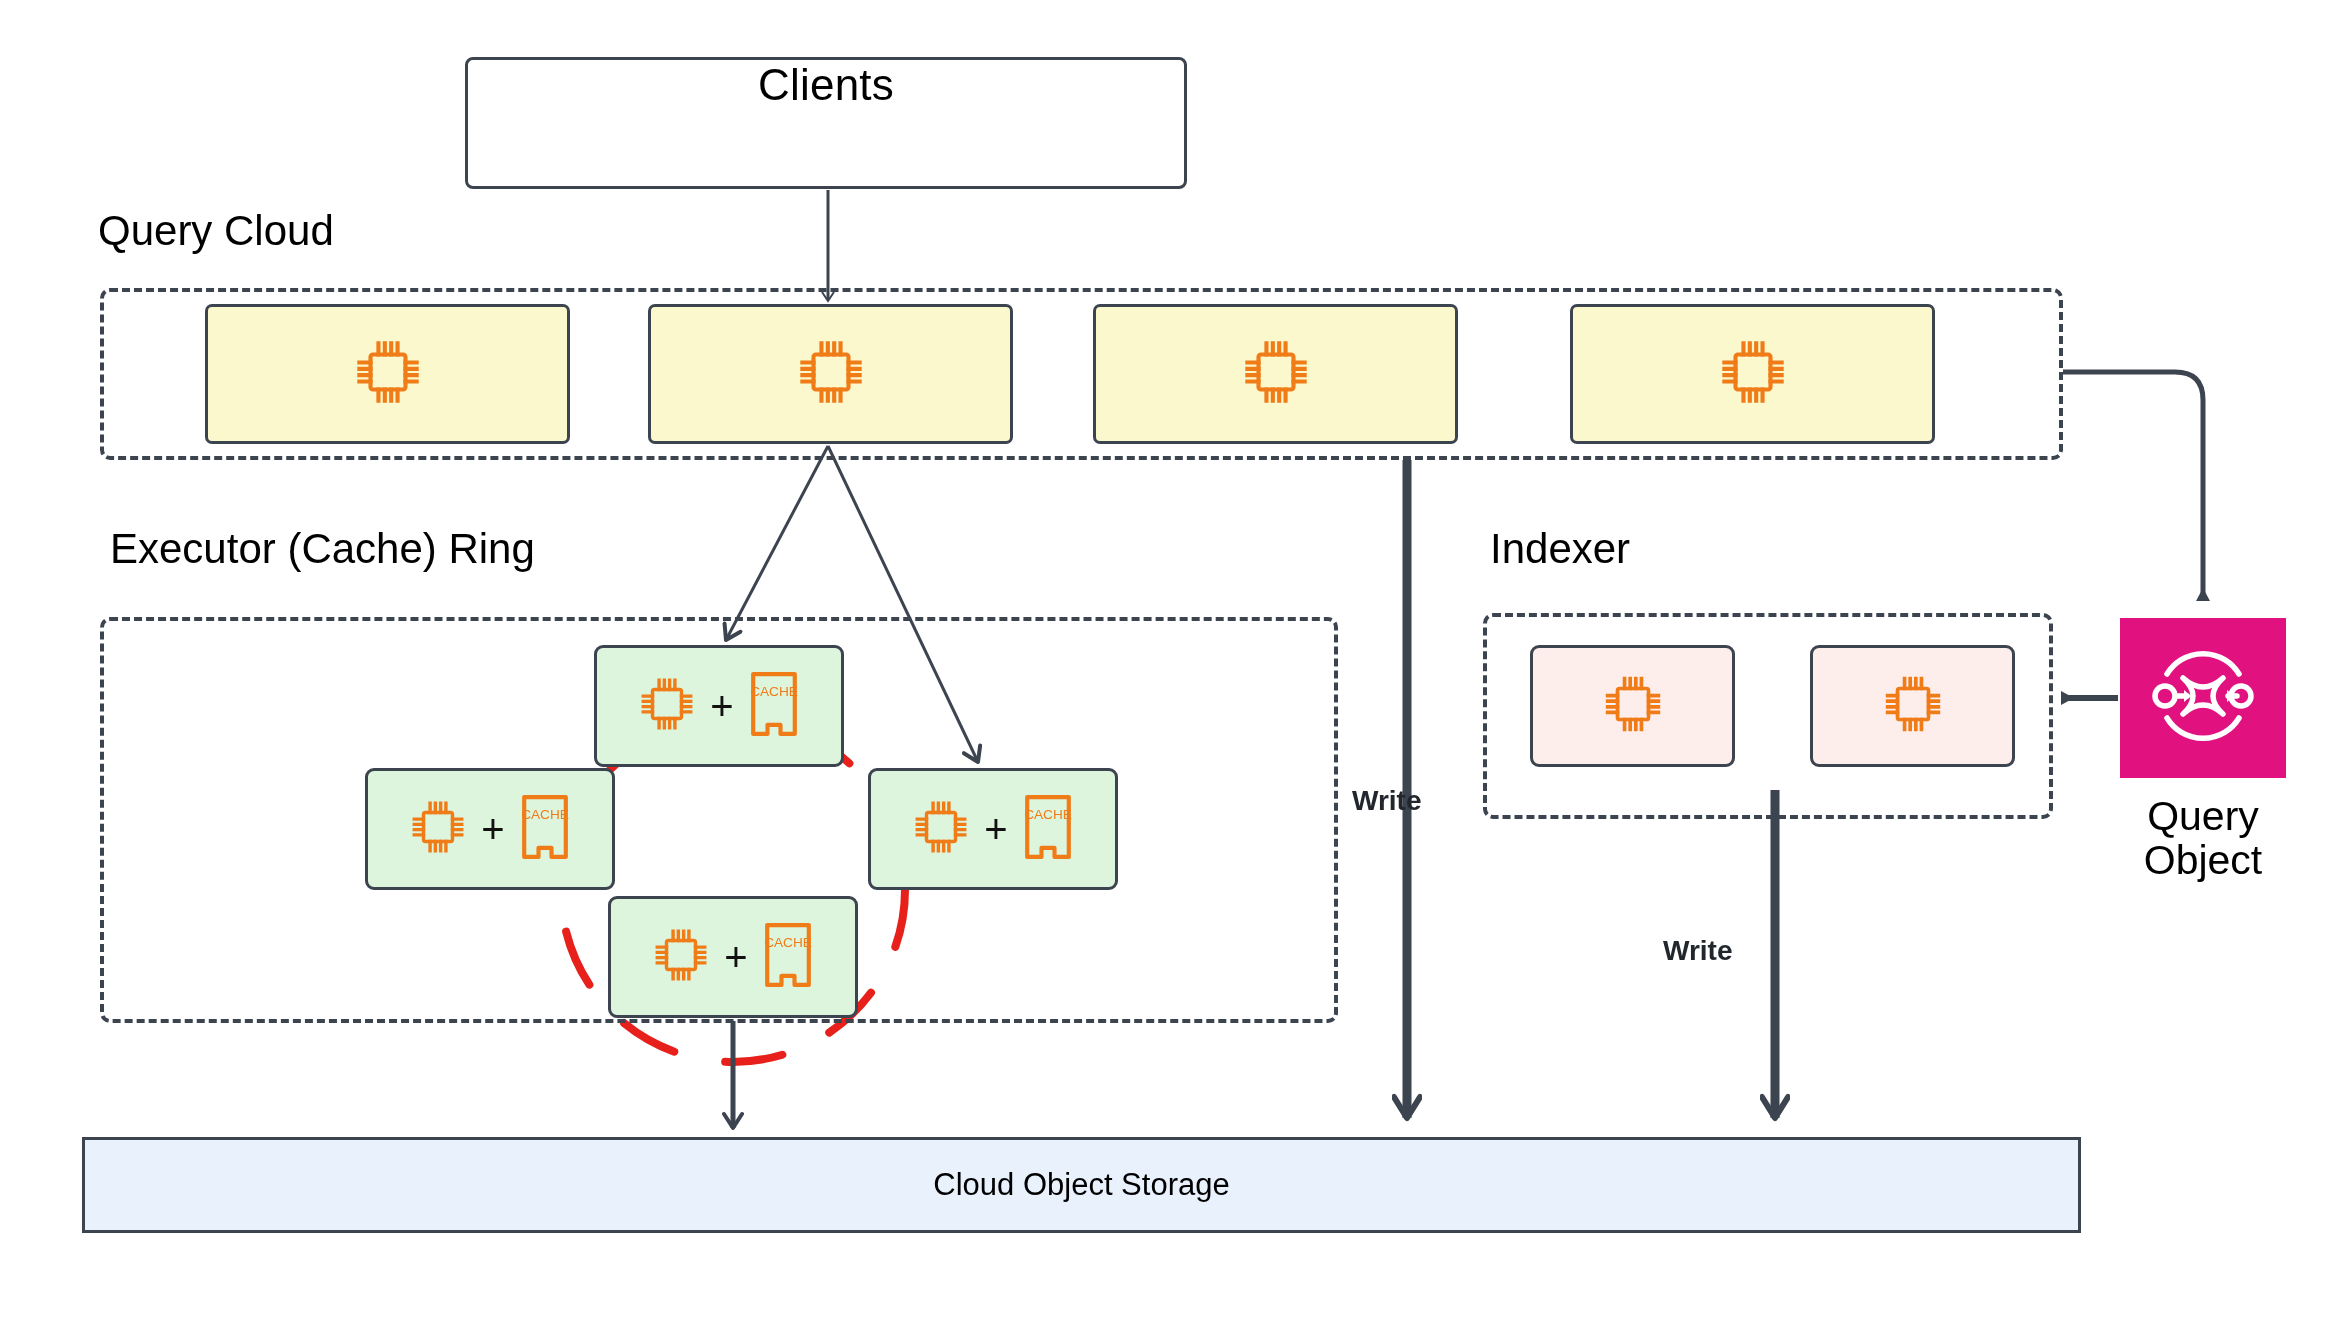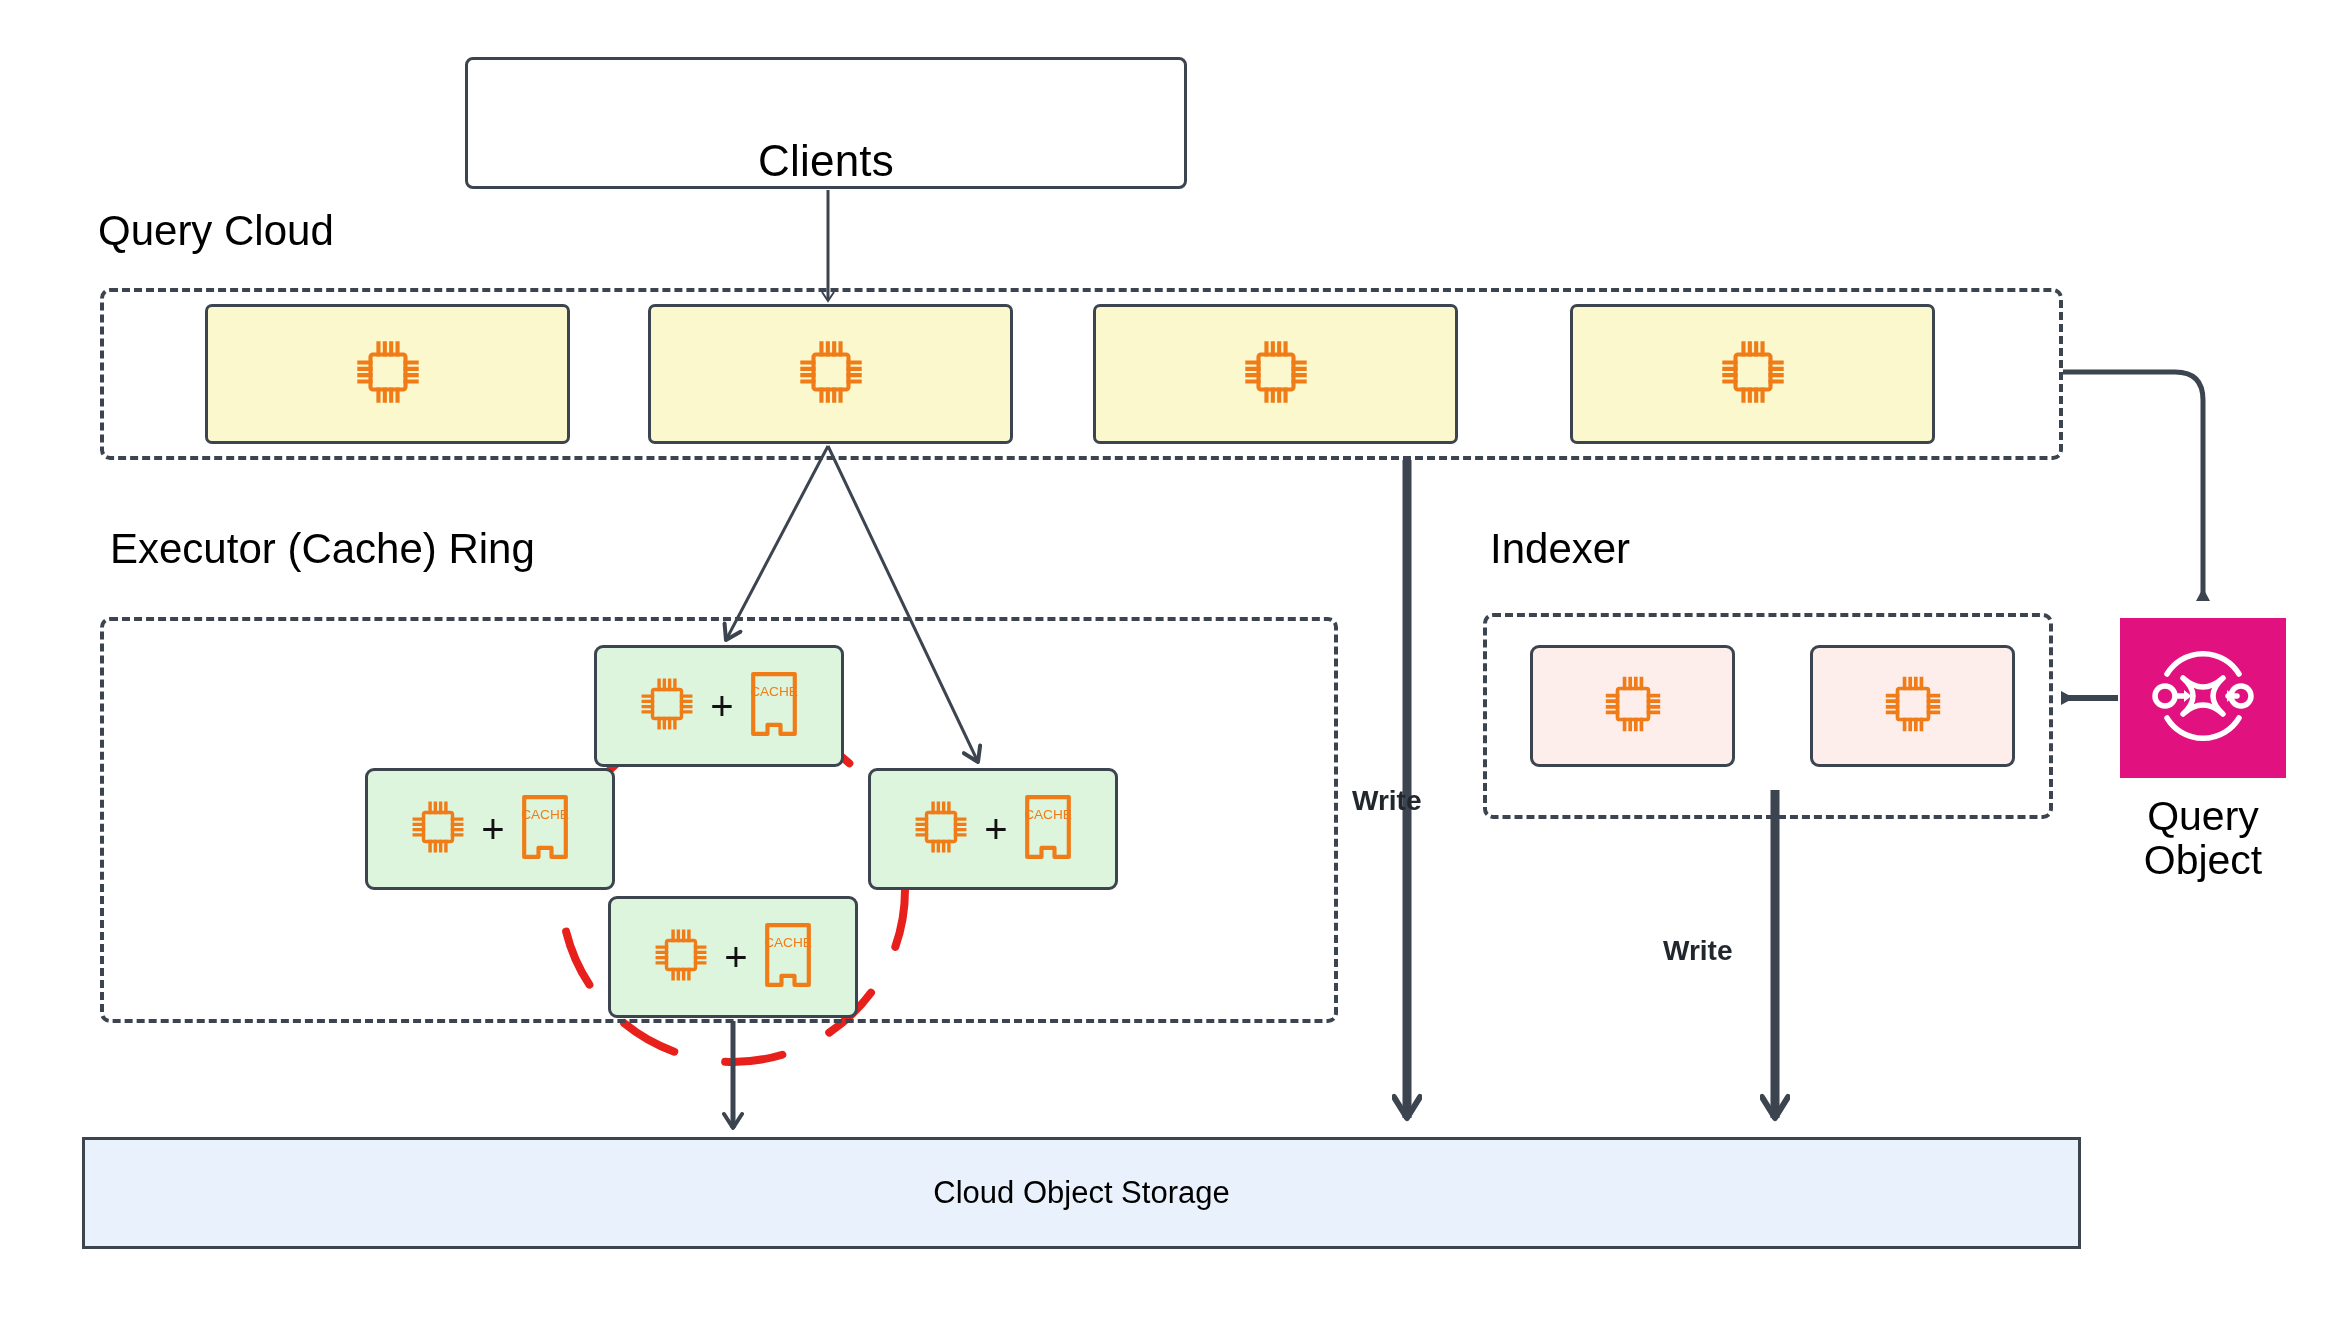--- a/index.html
+++ b/index.html
@@ -34,21 +34,21 @@
   
   .clients-box {
     left: 465px;
     top: 57px;
     width: 722px;
     height: 132px;
     background: #ffffff;
     border: 3px solid #3c4450;
     border-radius: 8px;
     display: flex;
-    align-items: flex-end;
+    align-items: flex-start;
     justify-content: center;
   }
   .clients-box .lbl {
     font-size: 44px;
     color: #000000;
     letter-spacing: .2px;
   }
 
   
   .group-label {
@@ -153,21 +153,21 @@
     font-size: 41px;
     line-height: 1.07;
     color: #000000;
   }
 
   
   #storage-box {
     left: 82px;
     top: 1137px;
     width: 1999px;
-    height: 112px;
+    height: 96px;
     background: #e9f1fd;
     border: 3px solid #3c4450;
     display: flex;
     align-items: center;
     justify-content: center;
   }
   #storage-box .lbl {
     font-size: 31px;
     color: #000000;
   }

